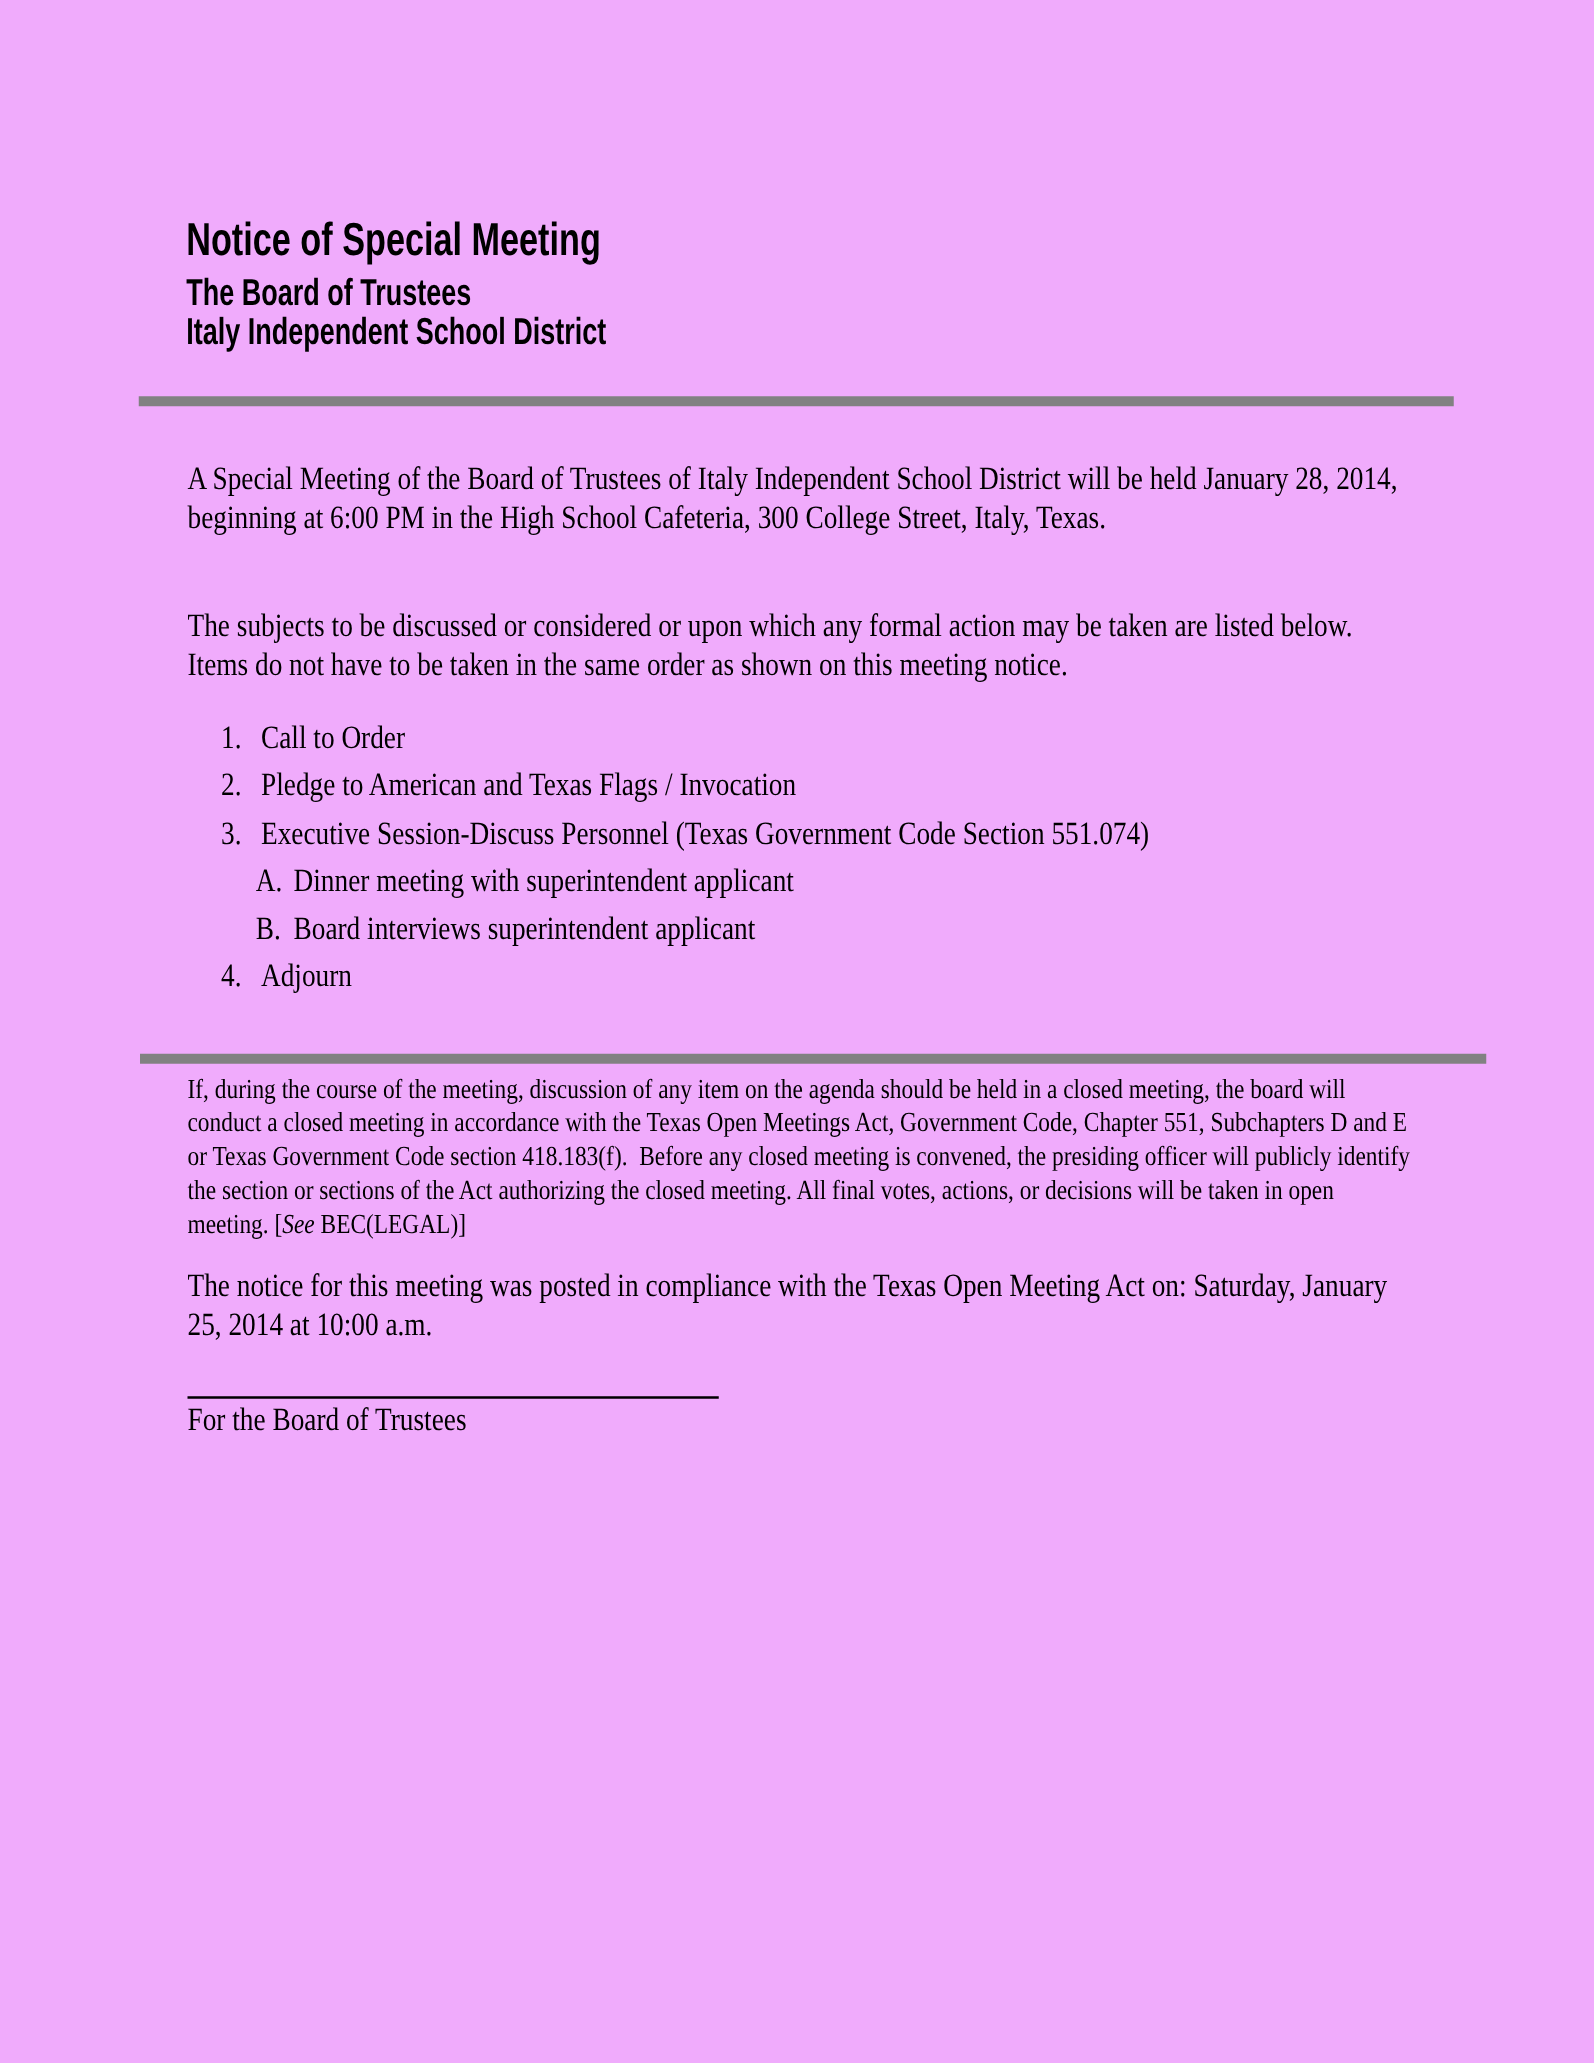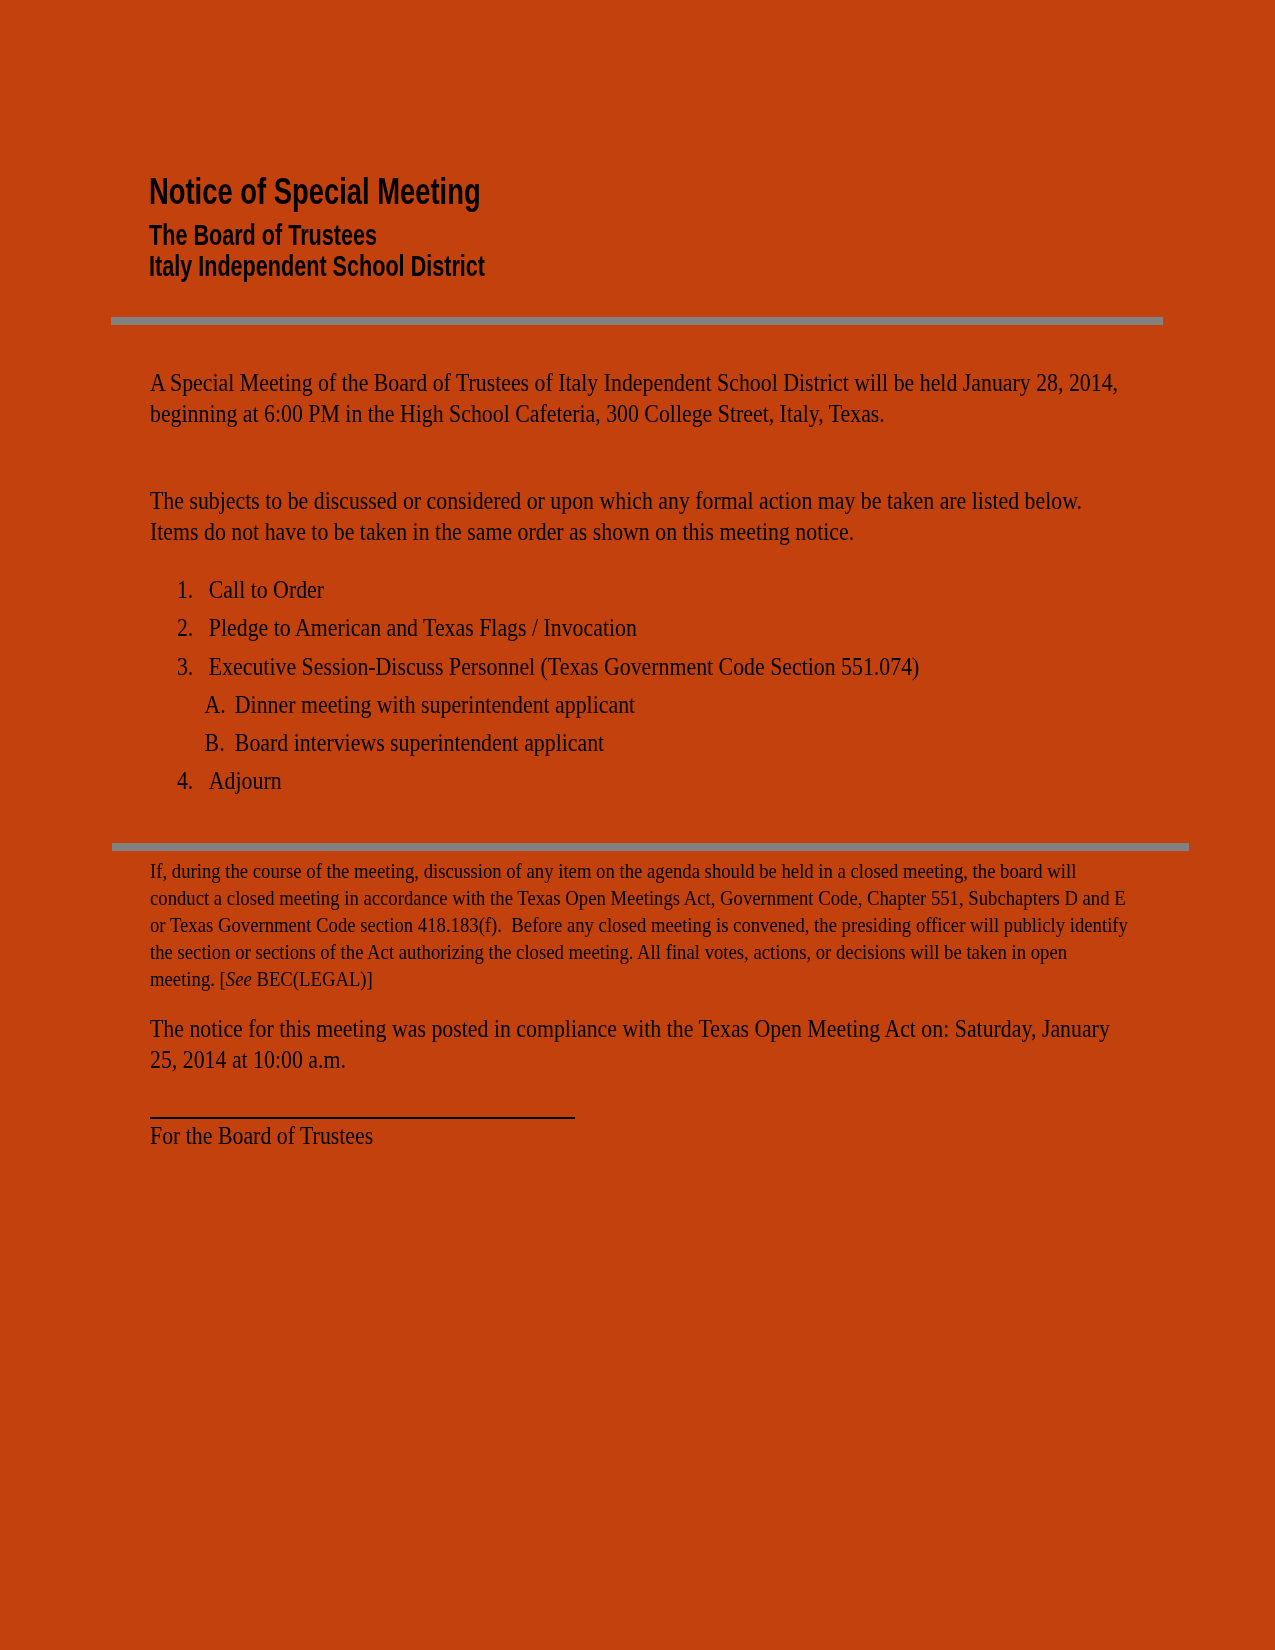--- a/index.html
+++ b/index.html
@@ -4,21 +4,21 @@
 <style>
   html, body {
     margin: 0;
     padding: 0;
     background: #ffffff;
   }
   .page {
     position: relative;
     width: 1275px;
     height: 1650px;
-    background: #c2410c;
+    background: #f0abfc;
     color: #000000;
     overflow: hidden;
   }
   
   .doc-title {
     position: absolute;
     left: 149px;
     top: 147px;
     font-family: "Liberation Sans", sans-serif;
     font-weight: bold;

